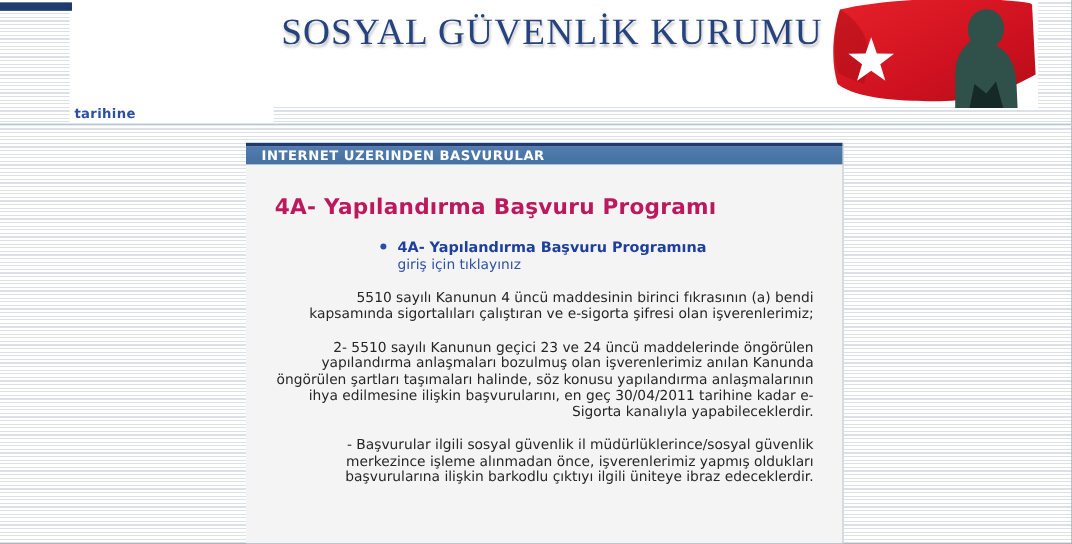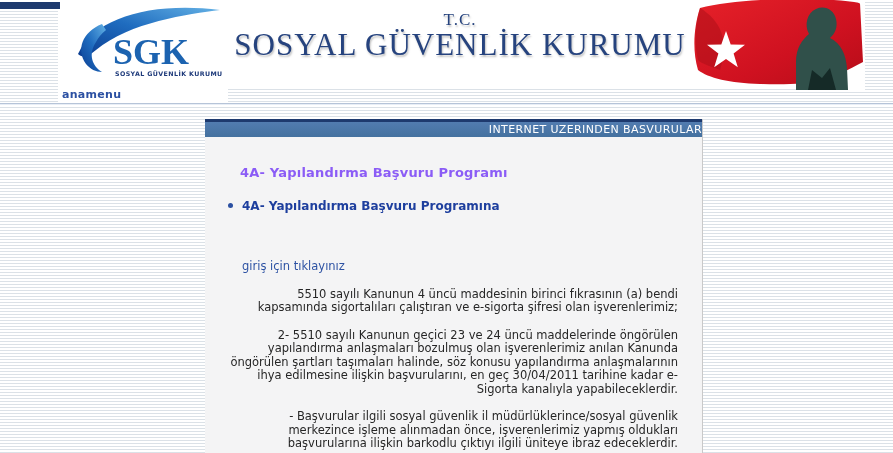--- a/index.html
+++ b/index.html
@@ -25,58 +25,42 @@
     color:#2b50a2;letter-spacing:0.3px;cursor:pointer;text-decoration:none;
   }
   .hr-line{position:absolute;left:0;top:103px;width:893px;height:2px;
     background:linear-gradient(180deg,#b6c4d8 0 1px,#e8eef6 1px 2px);}
   .content-box{
     position:absolute;left:205px;top:119px;width:497px;height:360px;
     background:#f4f4f5;border-right:1px solid #c9c9c9;
   }
   .content-bar{
     height:15px;line-height:15px;background:linear-gradient(180deg,#527cb0,#44719f);
-    border-top:3px solid #1e3a6e;color:#ffffff;font-size:11px;font-weight:normal;
-    text-align:right;letter-spacing:0.4px;
+    border-top:3px solid #1e3a6e;color:#ffffff;font-size:11px;font-weight:bold;
+    text-align:left;letter-spacing:0.4px;padding-left:13px;
   }
   .content-body{padding:29px 24px 0 23px;color:#262626;font-size:11.5px;line-height:13.5px;}
-  .content-heading{font-size:13px;font-weight:bold;color:#8b5cf6;margin:0 0 19px 12px;letter-spacing:0.2px;}
-  .link-item{display:flex;margin:0 0 15px 0;}
+  .content-heading{font-size:18px;font-weight:bold;color:#be185d;margin:0 0 19px 1px;letter-spacing:0.2px;}
+  .link-item{display:flex;margin:0 0 15px 0;justify-content:center;}
   .bullet{width:5px;height:5px;border-radius:50%;background:#2b50a2;margin:4px 9px 0 0;flex:0 0 auto;}
   .link-line1{color:#1e3f9e;font-weight:bold;font-size:12px;line-height:14px;cursor:pointer;}
-  .link-line2{color:#2d52a3;font-size:11.5px;line-height:14px;cursor:pointer;margin-top:46px;}
+  .link-line2{color:#2d52a3;font-size:11.5px;line-height:14px;cursor:pointer;}
   .para{margin:0 0 14px 0;max-width:452px;text-align:right;}
 </style>
 </head>
 <body>
 
 <div class="screen">
 
   <div class="header-white"></div>
   <div class="anamenu-patch"></div>
   <div class="corner-navy"></div>
 
-  <div class="sgk-logo">
-    <svg width="158" height="86" viewBox="0 0 158 86">
-      <defs>
-        <linearGradient id="swooshGrad" x1="0" y1="1" x2="1" y2="0">
-          <stop offset="0" stop-color="#0b3d91"></stop>
-          <stop offset="0.5" stop-color="#1f6cbf"></stop>
-          <stop offset="1" stop-color="#63b1e5"></stop>
-        </linearGradient>
-      </defs>
-      <path d="M10 52 C28 14 86 0 152 8 C120 12 62 20 28 48 C20 55 14 56 10 52 Z" fill="url(#swooshGrad)"></path>
-      <path d="M34 22 C14 30 8 48 18 62 C22 67 28 70 34 70 C24 64 20 52 28 40 C30 36 33 32 38 28 Z" fill="url(#swooshGrad)"></path>
-      <text x="45" y="62" font-family="Liberation Serif, DejaVu Serif, serif" font-weight="bold" font-size="36" fill="#1c63b0">SGK</text>
-      <text x="47" y="74" font-family="DejaVu Sans, sans-serif" font-weight="bold" font-size="6.3" letter-spacing="0.4" fill="#1e3a7a">SOSYAL GÜVENLİK KURUMU</text>
-    </svg>
-  </div>
 
   <div class="tc-title">
-    <div class="tc-line1">T.C.</div>
     <div class="tc-line2">SOSYAL GÜVENLİK KURUMU</div>
   </div>
 
   <div class="flag">
     <svg width="175" height="90" viewBox="0 0 175 90">
       <defs>
         <linearGradient id="redGrad" x1="0" y1="0" x2="1" y2="1">
           <stop offset="0" stop-color="#e62129"></stop>
           <stop offset="0.6" stop-color="#cf1120"></stop>
           <stop offset="1" stop-color="#b50d18"></stop>
@@ -84,21 +68,21 @@
       </defs>
       <path d="M10 8 C50 -2 130 -4 170 3 L173 62 C140 80 120 86 70 84 C40 83 18 78 8 70 C2 50 4 26 10 8 Z" fill="url(#redGrad)"></path>
       <path d="M10 8 C30 20 40 40 30 70 C20 66 12 64 8 60 C4 44 5 24 10 8 Z" fill="#a30d16" opacity="0.45"></path>
       <polygon points="36,31 40.7,44.5 55,44.8 43.6,53.5 47.8,67.2 36,59 24.2,67.2 28.4,53.5 17,44.8 31.3,44.5" fill="#ffffff"></polygon>
       <path d="M158 -12 A56 56 0 0 1 112 96" fill="none" stroke="#ffffff" stroke-width="14"></path>
       <path d="M106 90 L106 62 C106 48 112 40 119 34 C114 25 117 13 126 9 C135 5 144 10 146 19 C148 27 145 34 140 38 C151 43 156 55 157 68 L158 90 Z" fill="#30504a"></path>
       <path d="M118 90 L122 70 L132 78 L140 68 L146 90 Z" fill="#152a27"></path>
     </svg>
   </div>
 
-  <a class="anamenu">anamenu</a>
+  <a class="anamenu">tarihine</a>
 
   <div class="hr-line"></div>
 
   <div class="content-box">
     <div class="content-bar">INTERNET UZERINDEN BASVURULAR</div>
     <div class="content-body">
 
       <div class="content-heading">4A- Yapılandırma Başvuru Programı</div>
 
       <div class="link-item">

